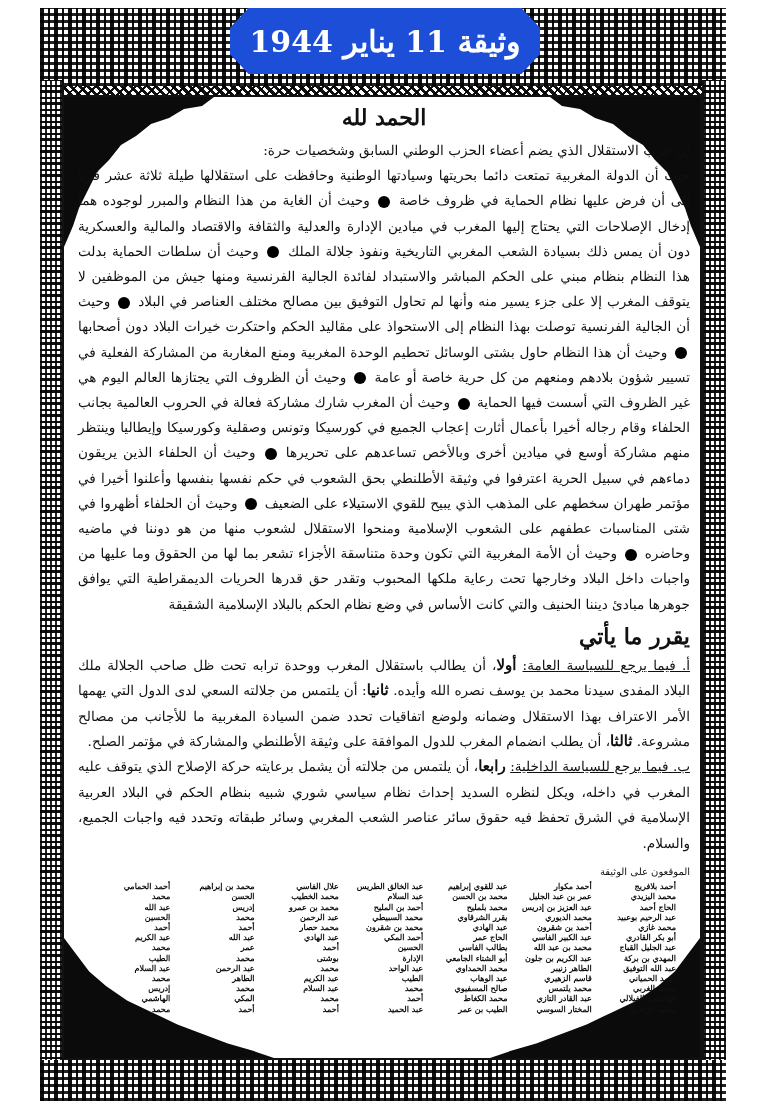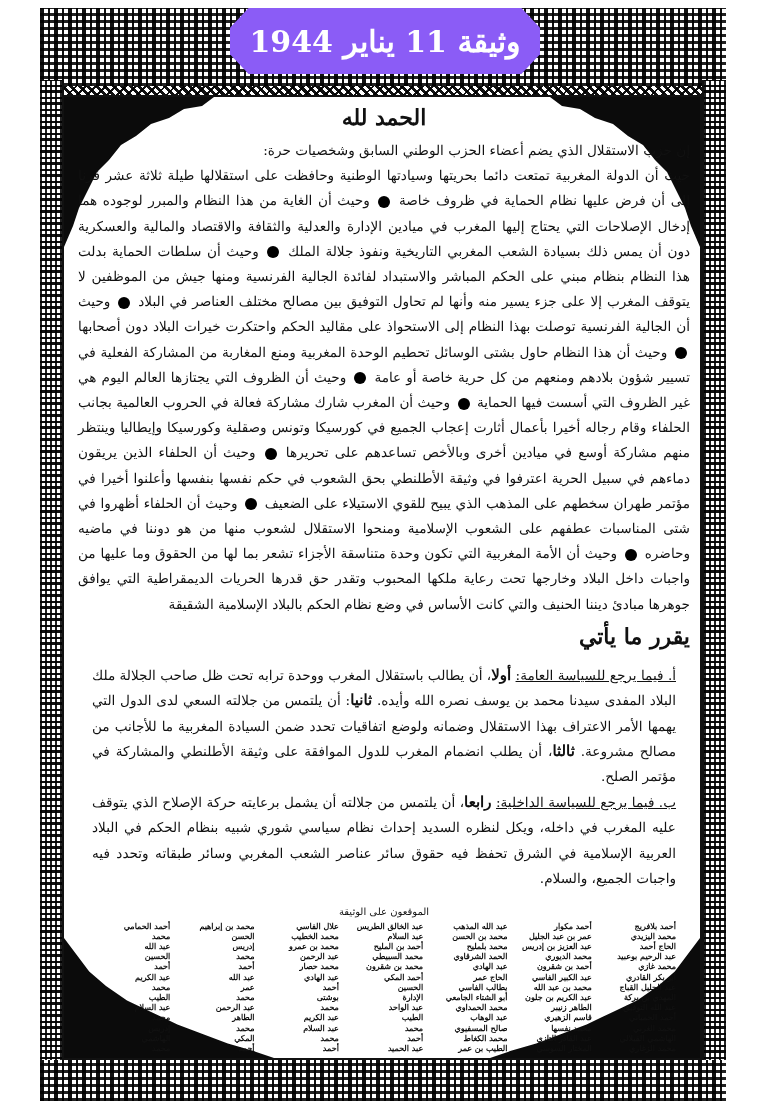--- a/index.html
+++ b/index.html
@@ -49,41 +49,41 @@
     
     .corner { position: absolute; width: 150px; height: 150px; background: #0b0b0b; }
     .corner.tl { left: 0; top: 0; clip-path: polygon(0 0, 100% 0, 92% 6%, 80% 8%, 70% 14%, 58% 18%, 48% 26%, 38% 32%, 30% 42%, 22% 50%, 16% 62%, 10% 74%, 6% 86%, 0 100%); }
     .corner.tr { right: 0; top: 0; clip-path: polygon(0 0, 100% 0, 100% 100%, 94% 86%, 90% 74%, 84% 62%, 78% 50%, 70% 42%, 62% 32%, 52% 26%, 42% 18%, 30% 14%, 20% 8%, 8% 6%); }
     .corner.bl { left: 0; bottom: 0; width: 210px; height: 120px; clip-path: polygon(0 0, 6% 14%, 12% 28%, 20% 40%, 30% 52%, 42% 62%, 54% 72%, 66% 80%, 78% 88%, 90% 94%, 100% 100%, 0 100%); }
     .corner.br { right: 0; bottom: 0; width: 210px; height: 120px; clip-path: polygon(100% 0, 94% 14%, 88% 28%, 80% 40%, 70% 52%, 58% 62%, 46% 72%, 34% 80%, 22% 88%, 10% 94%, 0 100%, 100% 100%); }
 
     
     .title-cartouche {
       position: absolute; left: 230px; top: 8px; width: 310px; height: 66px;
-      background: #8b5cf6; color: #fff;
+      background: #1d4ed8; color: #fff;
       clip-path: polygon(6% 0, 94% 0, 100% 30%, 100% 70%, 94% 100%, 6% 100%, 0 70%, 0 30%);
       display: flex; align-items: center; justify-content: center;
       font-family: "DejaVu Serif", serif; font-weight: bold; font-size: 30px; direction: rtl;
       letter-spacing: 0.5px;
     }
 
     .content { position: absolute; left: 78px; top: 100px; width: 612px; direction: rtl; color: #111; }
 
     .basmala { text-align: center; font-family: "DejaVu Serif", serif; font-weight: bold; font-size: 22px; margin: 4px 0 8px; }
 
     .para { font-family: "DejaVu Serif", serif; font-size: 13.6px; line-height: 25.2px; text-align: justify; text-align-last: right; margin: 0; }
     .para .dot { display: inline-block; width: 12px; height: 12px; border-radius: 50%; background: #000; vertical-align: middle; margin: 0 3px; }
 
     .decides { text-align: right; font-family: "DejaVu Serif", serif; font-weight: bold; font-size: 22px; margin: 6px 0 4px; }
 
-    .resolution { font-family: "DejaVu Serif", serif; font-size: 13.6px; line-height: 25.4px; text-align: justify; text-align-last: right; margin: 14px; }
+    .resolution { font-family: "DejaVu Serif", serif; font-size: 13.6px; line-height: 25.4px; text-align: justify; text-align-last: right; margin: 0; }
     .resolution .u { text-decoration: underline; }
     .resolution .kw { font-weight: bold; font-size: 15px; }
 
-    .sig-heading { text-align: center; font-family: "DejaVu Serif", serif; font-size: 10px; margin-top: 10px; }
+    .sig-heading { text-align: right; font-family: "DejaVu Serif", serif; font-size: 10px; margin-top: 10px; }
     .signatures { display: grid; grid-template-columns: repeat(7, 1fr); column-gap: 6px; margin: 4px 14px 0; direction: rtl; }
     .sig-col { display: flex; flex-direction: column; }
     .sig { font-family: "DejaVu Serif", serif; font-size: 8px; line-height: 10.2px; white-space: nowrap; overflow: hidden; font-weight: bold; color: #111; }
   </style>
 </head>
 <body>
 
 <div class="page">
   <div class="frame-outer"></div>
   <div class="frame-top-band"></div>
@@ -164,29 +164,29 @@
           <div class="sig">أحمد مكوار</div>
           <div class="sig">عمر بن عبد الجليل</div>
           <div class="sig">عبد العزيز بن إدريس</div>
           <div class="sig">محمد الديوري</div>
           <div class="sig">أحمد بن شقرون</div>
           <div class="sig">عبد الكبير الفاسي</div>
           <div class="sig">محمد بن عبد الله</div>
           <div class="sig">عبد الكريم بن جلون</div>
           <div class="sig">الطاهر زنيبر</div>
           <div class="sig">قاسم الزهيري</div>
-          <div class="sig">محمد نفسها</div>
+          <div class="sig">محمد يلتمس</div>
           <div class="sig">عبد القادر التازي</div>
           <div class="sig">المختار السوسي</div>
         </div>
         <div class="sig-col">
-          <div class="sig">عبد الله المذهب</div>
+          <div class="sig">عبد للقوي إبراهيم</div>
           <div class="sig">محمد بن الحسن</div>
           <div class="sig">محمد بلمليح</div>
-          <div class="sig">الحمد الشرقاوي</div>
+          <div class="sig">يقرر الشرقاوي</div>
           <div class="sig">عبد الهادي</div>
           <div class="sig">الحاج عمر</div>
           <div class="sig">يطالب الفاسي</div>
           <div class="sig">أبو الشتاء الجامعي</div>
           <div class="sig">محمد الحمداوي</div>
           <div class="sig">عبد الوهاب</div>
           <div class="sig">صالح المسفيوي</div>
           <div class="sig">محمد الكغاط</div>
           <div class="sig">الطيب بن عمر</div>
         </div>

